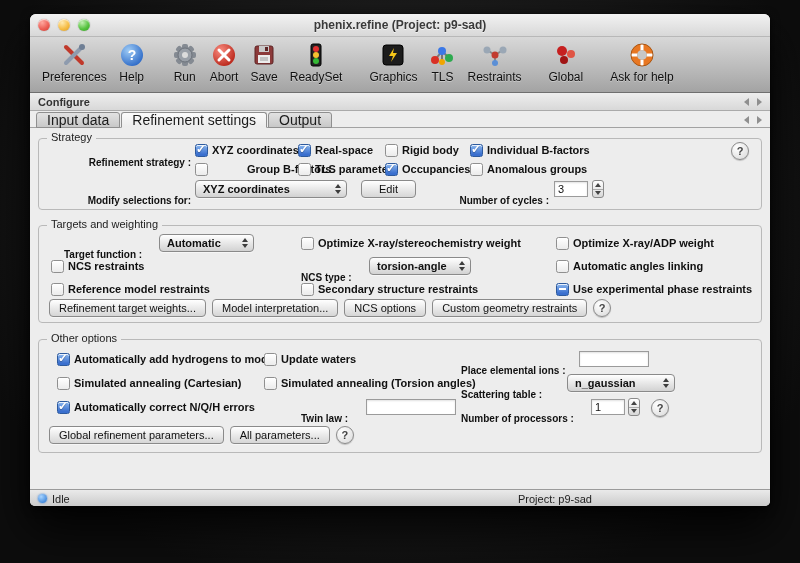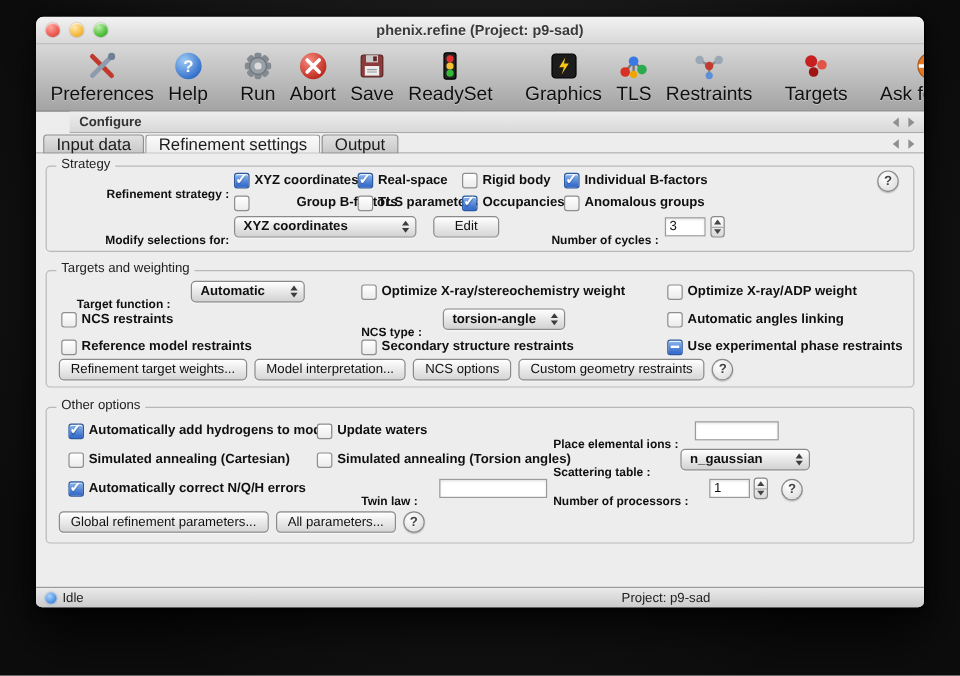--- a/index.html
+++ b/index.html
@@ -19,23 +19,23 @@
   .tl { width:12px; height:12px; border-radius:50%; box-shadow: inset 0 1px 1px rgba(255,255,255,.7), 0 0 1px rgba(0,0,0,.5); }
   .tl.red    { background:radial-gradient(circle at 35% 30%, #ffa79e, #ec5f56 55%, #ce3a2e); }
   .tl.yellow { background:radial-gradient(circle at 35% 30%, #ffeab0, #f6bd45 55%, #d89a22); }
   .tl.green  { background:radial-gradient(circle at 35% 30%, #c2f0b2, #57c340 55%, #2f9e1e); }
   .title { text-align:center; line-height:22px; font-size:12px; font-weight:bold; color:#3a3a3a; text-shadow:0 1px 0 rgba(255,255,255,.6); }
   
   .toolbar { height:56px; box-sizing:border-box; background:linear-gradient(#d8d8d8,#b6b6b6 65%, #a3a3a3); border-bottom:1px solid #6f6f6f; display:flex; align-items:flex-start; padding:4px 6px 0 6px; }
   .titem { display:flex; flex-direction:column; align-items:center; gap:1px; padding:0 6px; }
   .titem.grp { margin-left:15px; }
   .ticon { height:28px; display:flex; align-items:center; justify-content:center; }
-  .tlabel { font-size:16px; color:#101010; text-shadow:0 1px 0 rgba(255,255,255,.35); white-space:nowrap; }
-  
-  .panelbar { height:18px; box-sizing:border-box; background:linear-gradient(#eeeeee,#d8d8d8); border-bottom:1px solid #aaa; display:flex; align-items:center; padding:0 8px;margin-left:28px; }
+  .tlabel { font-size:12px; color:#101010; text-shadow:0 1px 0 rgba(255,255,255,.35); white-space:nowrap; }
+  
+  .panelbar { height:18px; box-sizing:border-box; background:linear-gradient(#eeeeee,#d8d8d8); border-bottom:1px solid #aaa; display:flex; align-items:center; padding:0 8px; }
   .panel-title { font-size:11px; font-weight:bold; color:#333; }
   .pager { margin-left:auto; display:flex; gap:8px; align-items:center; }
   .arr { display:block; width:0; height:0; }
   .arr.left  { border-top:4px solid transparent; border-bottom:4px solid transparent; border-right:5px solid #8f8f8f; }
   .arr.right { border-top:4px solid transparent; border-bottom:4px solid transparent; border-left:5px solid #8f8f8f; }
   
   .tabbar { height:17px; box-sizing:border-box; background:#ededed; border-bottom:1px solid #a2a2a2; display:flex; align-items:flex-end; padding-left:6px; position:relative; }
   .tab { height:16px; box-sizing:border-box; margin-bottom:-1px; margin-right:1px; display:flex; align-items:center; padding:0 10px; font-size:14px; color:#1c1c1c;
          border:1px solid #8f8f8f; border-radius:3px 3px 0 0; background:linear-gradient(#e2e2e2,#c8c8c8); }
   .tab[data-active="true"] { background:linear-gradient(#fbfbfb,#ececec); border-bottom-color:#ededed; z-index:2; }
@@ -222,21 +222,21 @@
       <span class="tlabel">Restraints</span>
     </div>
     <div class="titem grp">
       <span class="ticon">
         <svg width="26" height="26">
             <circle cx="9" cy="9" r="5" fill="#c62020"></circle>
             <circle cx="18" cy="12" r="4" fill="#e05545"></circle>
             <circle cx="11" cy="18" r="4" fill="#a01414"></circle>
           </svg>
       </span>
-      <span class="tlabel">Targets</span>
+      <span class="tlabel">Global</span>
     </div>
     <div class="titem grp">
       <span class="ticon">
         <svg width="26" height="26">
             <circle cx="13" cy="13" r="11" fill="#e87722"></circle>
             <g stroke="#fff" stroke-width="3">
               <line x1="13" y1="2" x2="13" y2="8"></line>
               <line x1="13" y1="18" x2="13" y2="24"></line>
               <line x1="2" y1="13" x2="8" y2="13"></line>
               <line x1="18" y1="13" x2="24" y2="13"></line>

